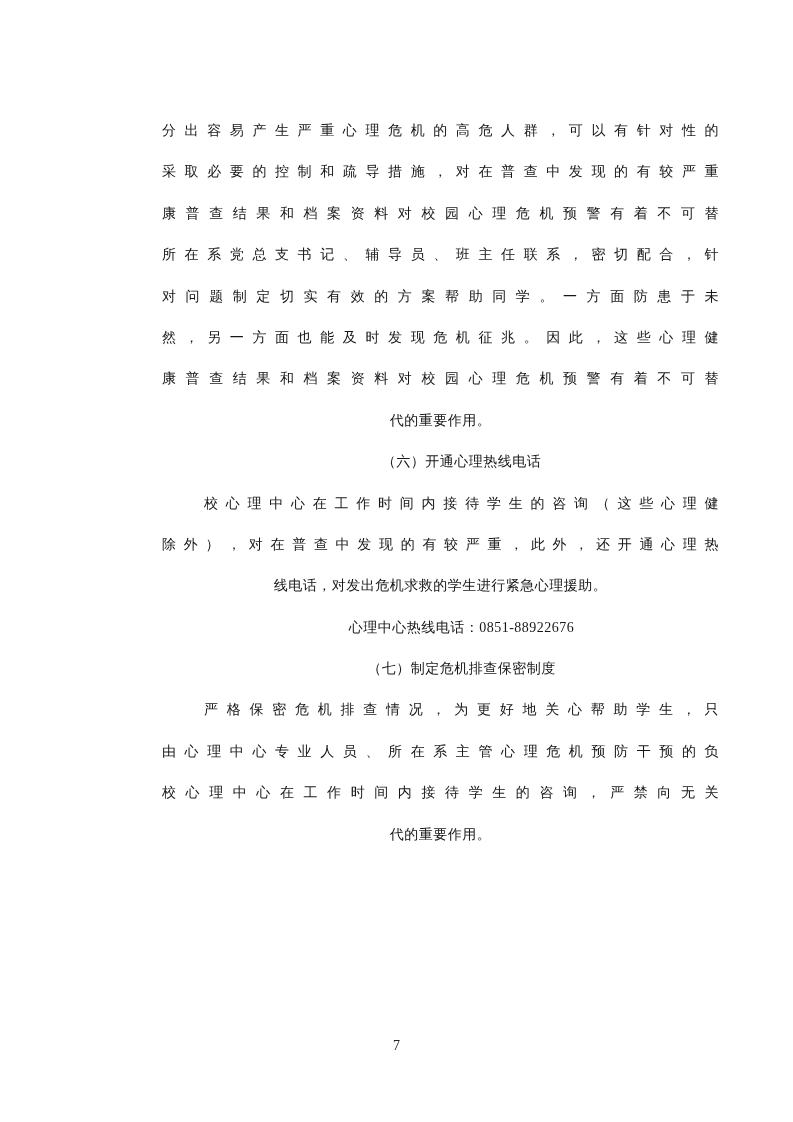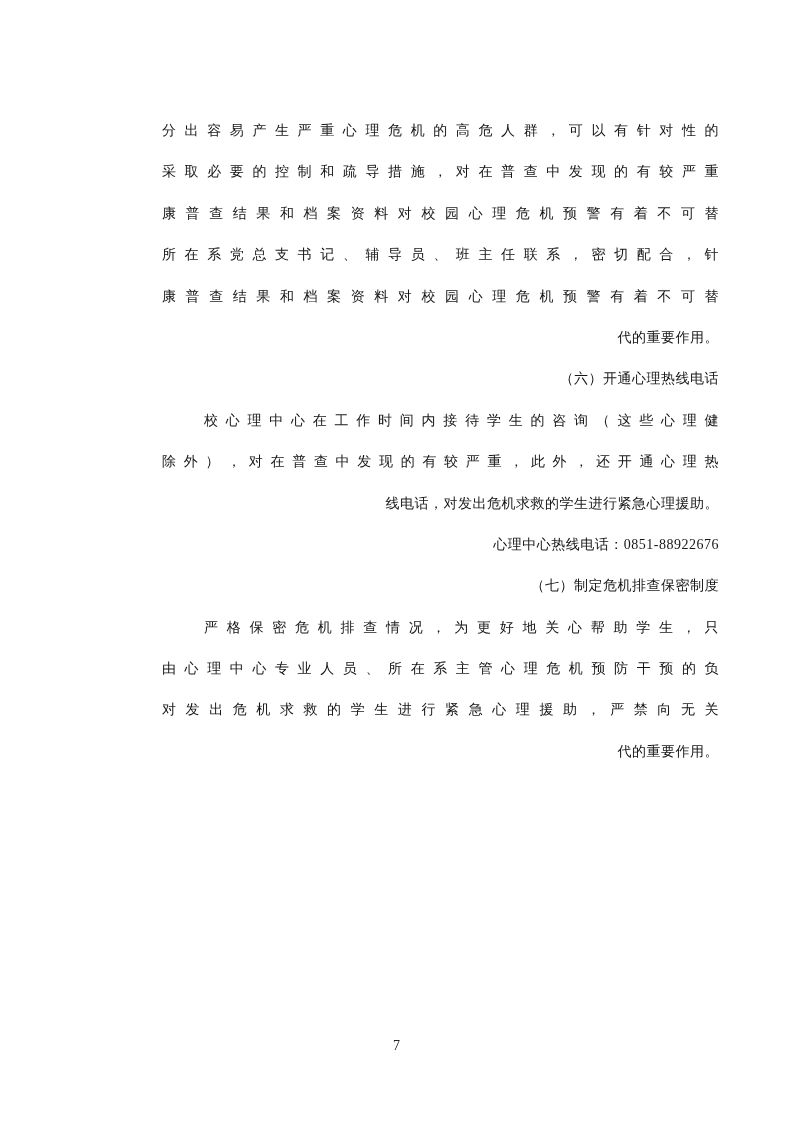--- a/index.html
+++ b/index.html
@@ -23,21 +23,21 @@
     width: 557px;
     font-size: 14px;
     line-height: 41.4px;
     letter-spacing: 0.5px;
     text-align: justify;
     margin-left: 44px;
   }
   .line {
     height: 41.4px;
     overflow: hidden;
-    text-align: right;
+    text-align: center;
   }
   .line.justify {
     text-align: justify;
     text-align-last: justify;
   }
   .line.indent {
     text-indent: 42px;
   }
   .page-number {
     position: absolute;
@@ -52,27 +52,29 @@
 </style>
 </head>
 <body>
 
 <div class="page">
   <div class="text-block">
       <div class="line justify">分出容易产生严重心理危机的高危人群，可以有针对性的</div>
       <div class="line justify">采取必要的控制和疏导措施，对在普查中发现的有较严重</div>
       <div class="line justify">康普查结果和档案资料对校园心理危机预警有着不可替</div>
       <div class="line justify">所在系党总支书记、辅导员、班主任联系，密切配合，针</div>
+      <div class="line justify">对问题制定切实有效的方案帮助同学。一方面防患于未</div>
+      <div class="line justify">然，另一方面也能及时发现危机征兆。因此，这些心理健</div>
       <div class="line justify">康普查结果和档案资料对校园心理危机预警有着不可替</div>
       <div class="line">代的重要作用。</div>
       <div class="line indent">（六）开通心理热线电话</div>
       <div class="line indent justify">校心理中心在工作时间内接待学生的咨询（这些心理健</div>
       <div class="line justify">除外），对在普查中发现的有较严重，此外，还开通心理热</div>
       <div class="line">线电话，对发出危机求救的学生进行紧急心理援助。</div>
       <div class="line indent">心理中心热线电话：0851-88922676</div>
       <div class="line indent">（七）制定危机排查保密制度</div>
       <div class="line indent justify">严格保密危机排查情况，为更好地关心帮助学生，只</div>
       <div class="line justify">由心理中心专业人员、所在系主管心理危机预防干预的负</div>
-      <div class="line justify">对发出危机求救的学生进行紧急心理援助，严禁向无关</div>
+      <div class="line justify">校心理中心在工作时间内接待学生的咨询，严禁向无关</div>
       <div class="line">代的重要作用。</div>
     </div>
   <div class="page-number">7</div>
 </div>
 
 </body></html>

